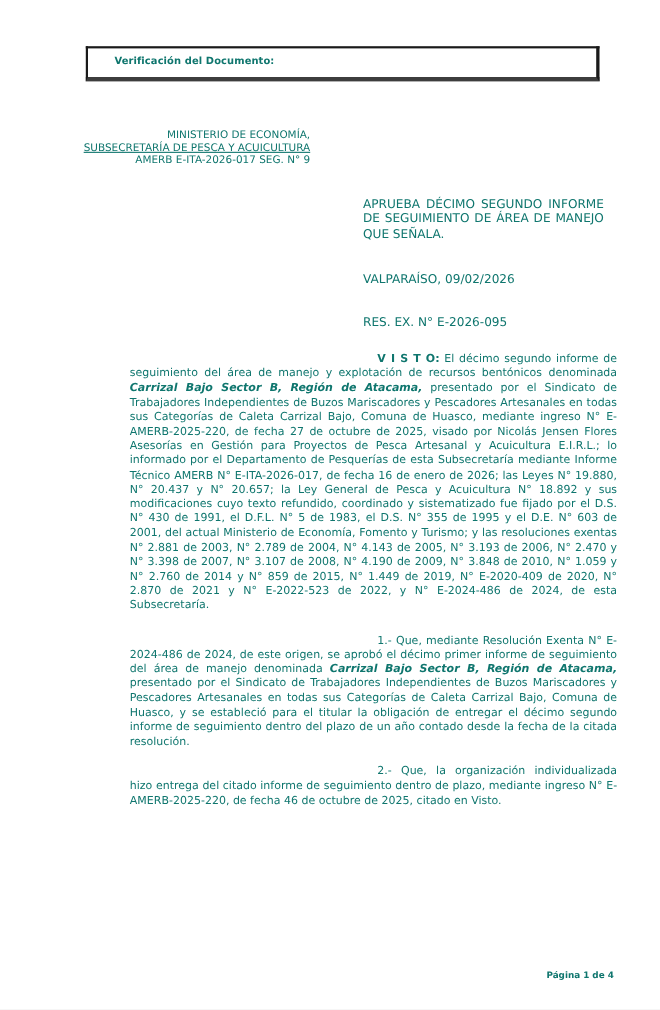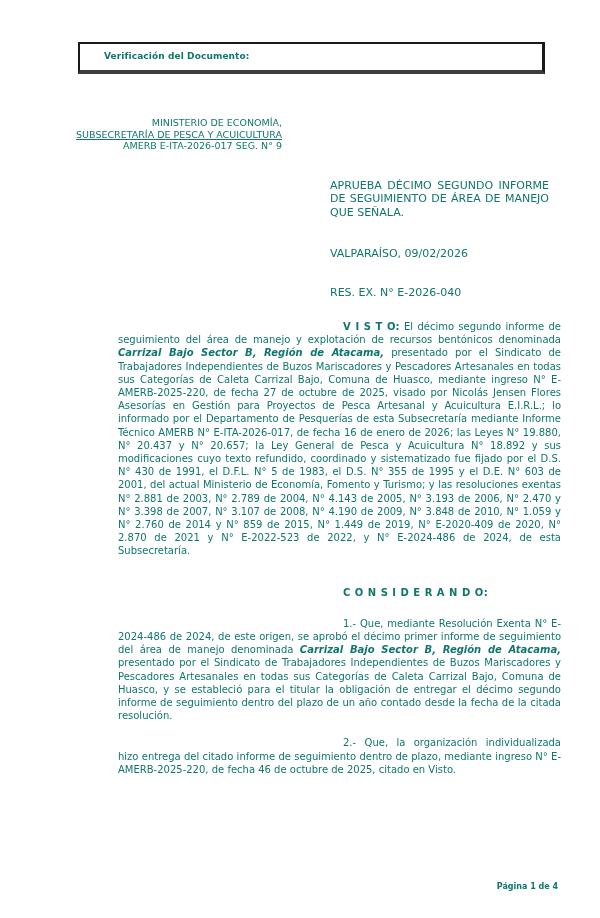--- a/index.html
+++ b/index.html
@@ -127,26 +127,25 @@
   </div>
 
   <div class="letterhead">
     <div>MINISTERIO DE ECONOMÍA,</div>
     <div class="lh-sub">SUBSECRETARÍA DE PESCA Y ACUICULTURA</div>
     <div>AMERB E-ITA-2026-017 SEG. N° 9</div>
   </div>
 
   <div class="subject">APRUEBA DÉCIMO SEGUNDO INFORME DE SEGUIMIENTO DE ÁREA DE MANEJO QUE SEÑALA.</div>
   <div class="place-date">VALPARAÍSO, 09/02/2026</div>
-  <div class="res-num">RES. EX. N° E-2026-040</div>
+  <div class="res-num">RES. EX. N° E-2026-095</div>
 
   <div class="body-text">
     <p class="para"><span class="b">V I S T O:</span><span> El décimo segundo informe de seguimiento del área de manejo y explotación de recursos bentónicos denominada </span><span class="bi">Carrizal Bajo Sector B, Región de Atacama,</span><span> presentado por el Sindicato de Trabajadores Independientes de Buzos Mariscadores y Pescadores Artesanales en todas sus Categorías de Caleta Carrizal Bajo, Comuna de Huasco, mediante ingreso N° E-AMERB-2025-220, de fecha 27 de octubre de 2025, visado por Nicolás Jensen Flores Asesorías en Gestión para Proyectos de Pesca Artesanal y Acuicultura E.I.R.L.; lo informado por el Departamento de Pesquerías de esta Subsecretaría mediante Informe Técnico AMERB N° E-ITA-2026-017, de fecha 16 de enero de 2026; las Leyes N° 19.880, N° 20.437 y N° 20.657; la Ley General de Pesca y Acuicultura N° 18.892 y sus modificaciones cuyo texto refundido, coordinado y sistematizado fue fijado por el D.S. N° 430 de 1991, el D.F.L. N° 5 de 1983, el D.S. N° 355 de 1995 y el D.E. N° 603 de 2001, del actual Ministerio de Economía, Fomento y Turismo; y las resoluciones exentas N° 2.881 de 2003, N° 2.789 de 2004, N° 4.143 de 2005, N° 3.193 de 2006, N° 2.470 y N° 3.398 de 2007, N° 3.107 de 2008, N° 4.190 de 2009, N° 3.848 de 2010, N° 1.059 y N° 2.760 de 2014 y N° 859 de 2015, N° 1.449 de 2019, N° E-2020-409 de 2020, N° 2.870 de 2021 y N° E-2022-523 de 2022, y N° E-2024-486 de 2024, de esta Subsecretaría.</span></p>
 
-    <p class="para heading-considerando">C O N S I D E R A N D O:</p>
 
     <p class="para p1"><span>1.- Que, mediante Resolución Exenta N° E-2024-486 de 2024, de este origen, se aprobó el décimo primer informe de seguimiento del área de manejo denominada </span><span class="bi">Carrizal Bajo Sector B, Región de Atacama,</span><span> presentado por el Sindicato de Trabajadores Independientes de Buzos Mariscadores y Pescadores  Artesanales en todas sus Categorías de Caleta Carrizal Bajo, Comuna de Huasco, y se estableció para el titular la obligación de entregar el décimo segundo informe de seguimiento dentro del plazo de un año contado desde la fecha de la citada resolución.</span></p>
 
     <p class="para p2">2.- Que, la organización individualizada hizo entrega del citado informe de seguimiento dentro de plazo, mediante ingreso N° E-AMERB-2025-220, de fecha 46 de octubre de 2025, citado en Visto.</p>
   </div>
 
   <div class="footer">Página 1 de 4</div>
 
 </div>
 

